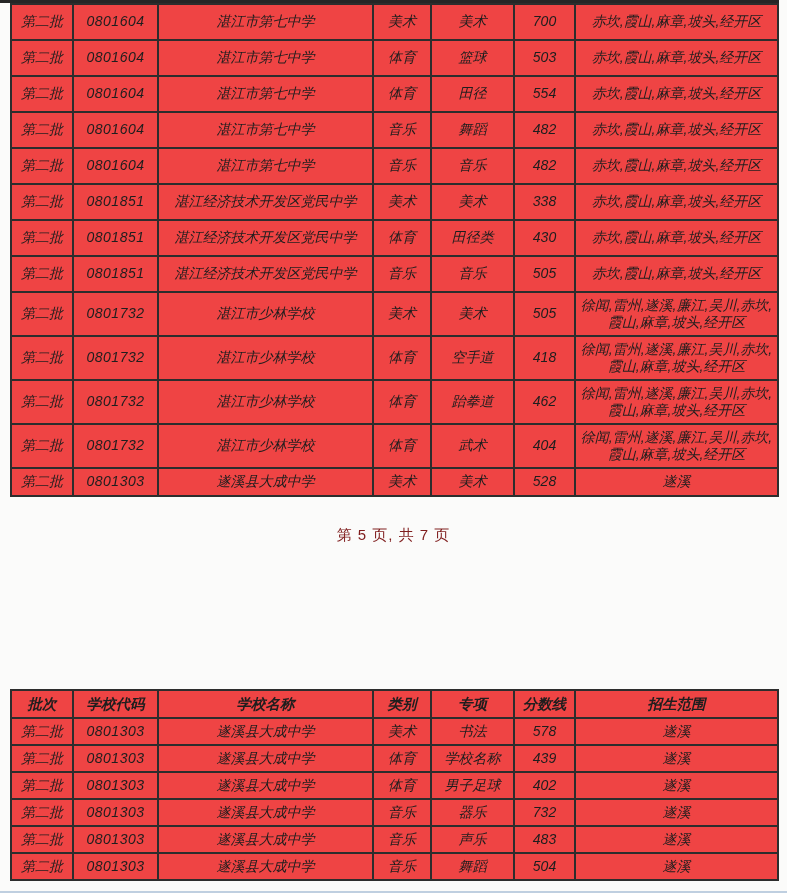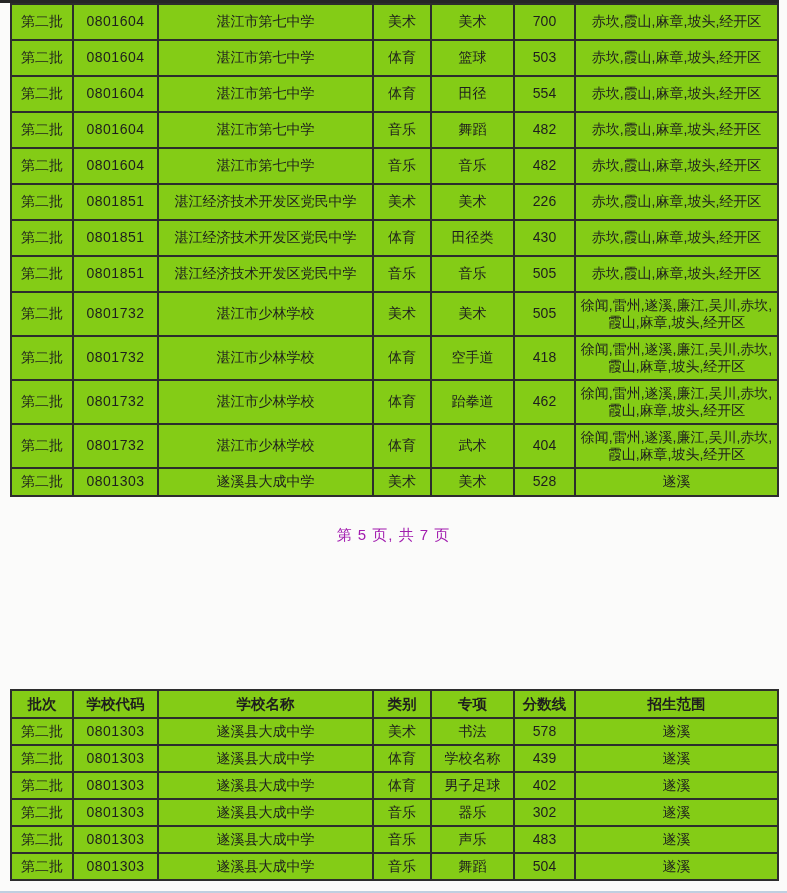--- a/index.html
+++ b/index.html
@@ -22,21 +22,22 @@
     width: 779px;
     height: 3px;
     background: #262626;
   }
   table.scores {
     position: absolute;
     left: 10px;
     width: 767px;
     border-collapse: collapse;
     table-layout: fixed;
-    background: #84cc16;
+    background: #ef4444;
+    font-style: italic;
   }
   table.scores th,
   table.scores td {
     border: 2px solid #2d2d2d;
     text-align: center;
     vertical-align: middle;
     padding: 1px 2px;
     font-size: 14px;
     line-height: 1.25;
     overflow: hidden;
@@ -61,21 +62,21 @@
   .t-bottom thead tr { height: 28px; }
   .t-bottom tbody tr { height: 27px; }
   .footer {
     position: absolute;
     top: 526px;
     left: 0;
     width: 787px;
     text-align: center;
     font-size: 15px;
     letter-spacing: 1px;
-    color: #a21caf;
+    color: #7f1d1d;
   }
   .bottom-edge {
     position: absolute;
     left: 0;
     bottom: 0;
     width: 787px;
     height: 2px;
     background: #bfcfe0;
   }
 </style>
@@ -139,21 +140,21 @@
         <td>音乐</td>
         <td>482</td>
         <td>赤坎,霞山,麻章,坡头,经开区</td>
       </tr>
       <tr>
         <td>第二批</td>
         <td>0801851</td>
         <td>湛江经济技术开发区党民中学</td>
         <td>美术</td>
         <td>美术</td>
-        <td>226</td>
+        <td>338</td>
         <td>赤坎,霞山,麻章,坡头,经开区</td>
       </tr>
       <tr>
         <td>第二批</td>
         <td>0801851</td>
         <td>湛江经济技术开发区党民中学</td>
         <td>体育</td>
         <td>田径类</td>
         <td>430</td>
         <td>赤坎,霞山,麻章,坡头,经开区</td>
@@ -265,21 +266,21 @@
         <td>男子足球</td>
         <td>402</td>
         <td>遂溪</td>
       </tr>
       <tr>
         <td>第二批</td>
         <td>0801303</td>
         <td>遂溪县大成中学</td>
         <td>音乐</td>
         <td>器乐</td>
-        <td>302</td>
+        <td>732</td>
         <td>遂溪</td>
       </tr>
       <tr>
         <td>第二批</td>
         <td>0801303</td>
         <td>遂溪县大成中学</td>
         <td>音乐</td>
         <td>声乐</td>
         <td>483</td>
         <td>遂溪</td>

